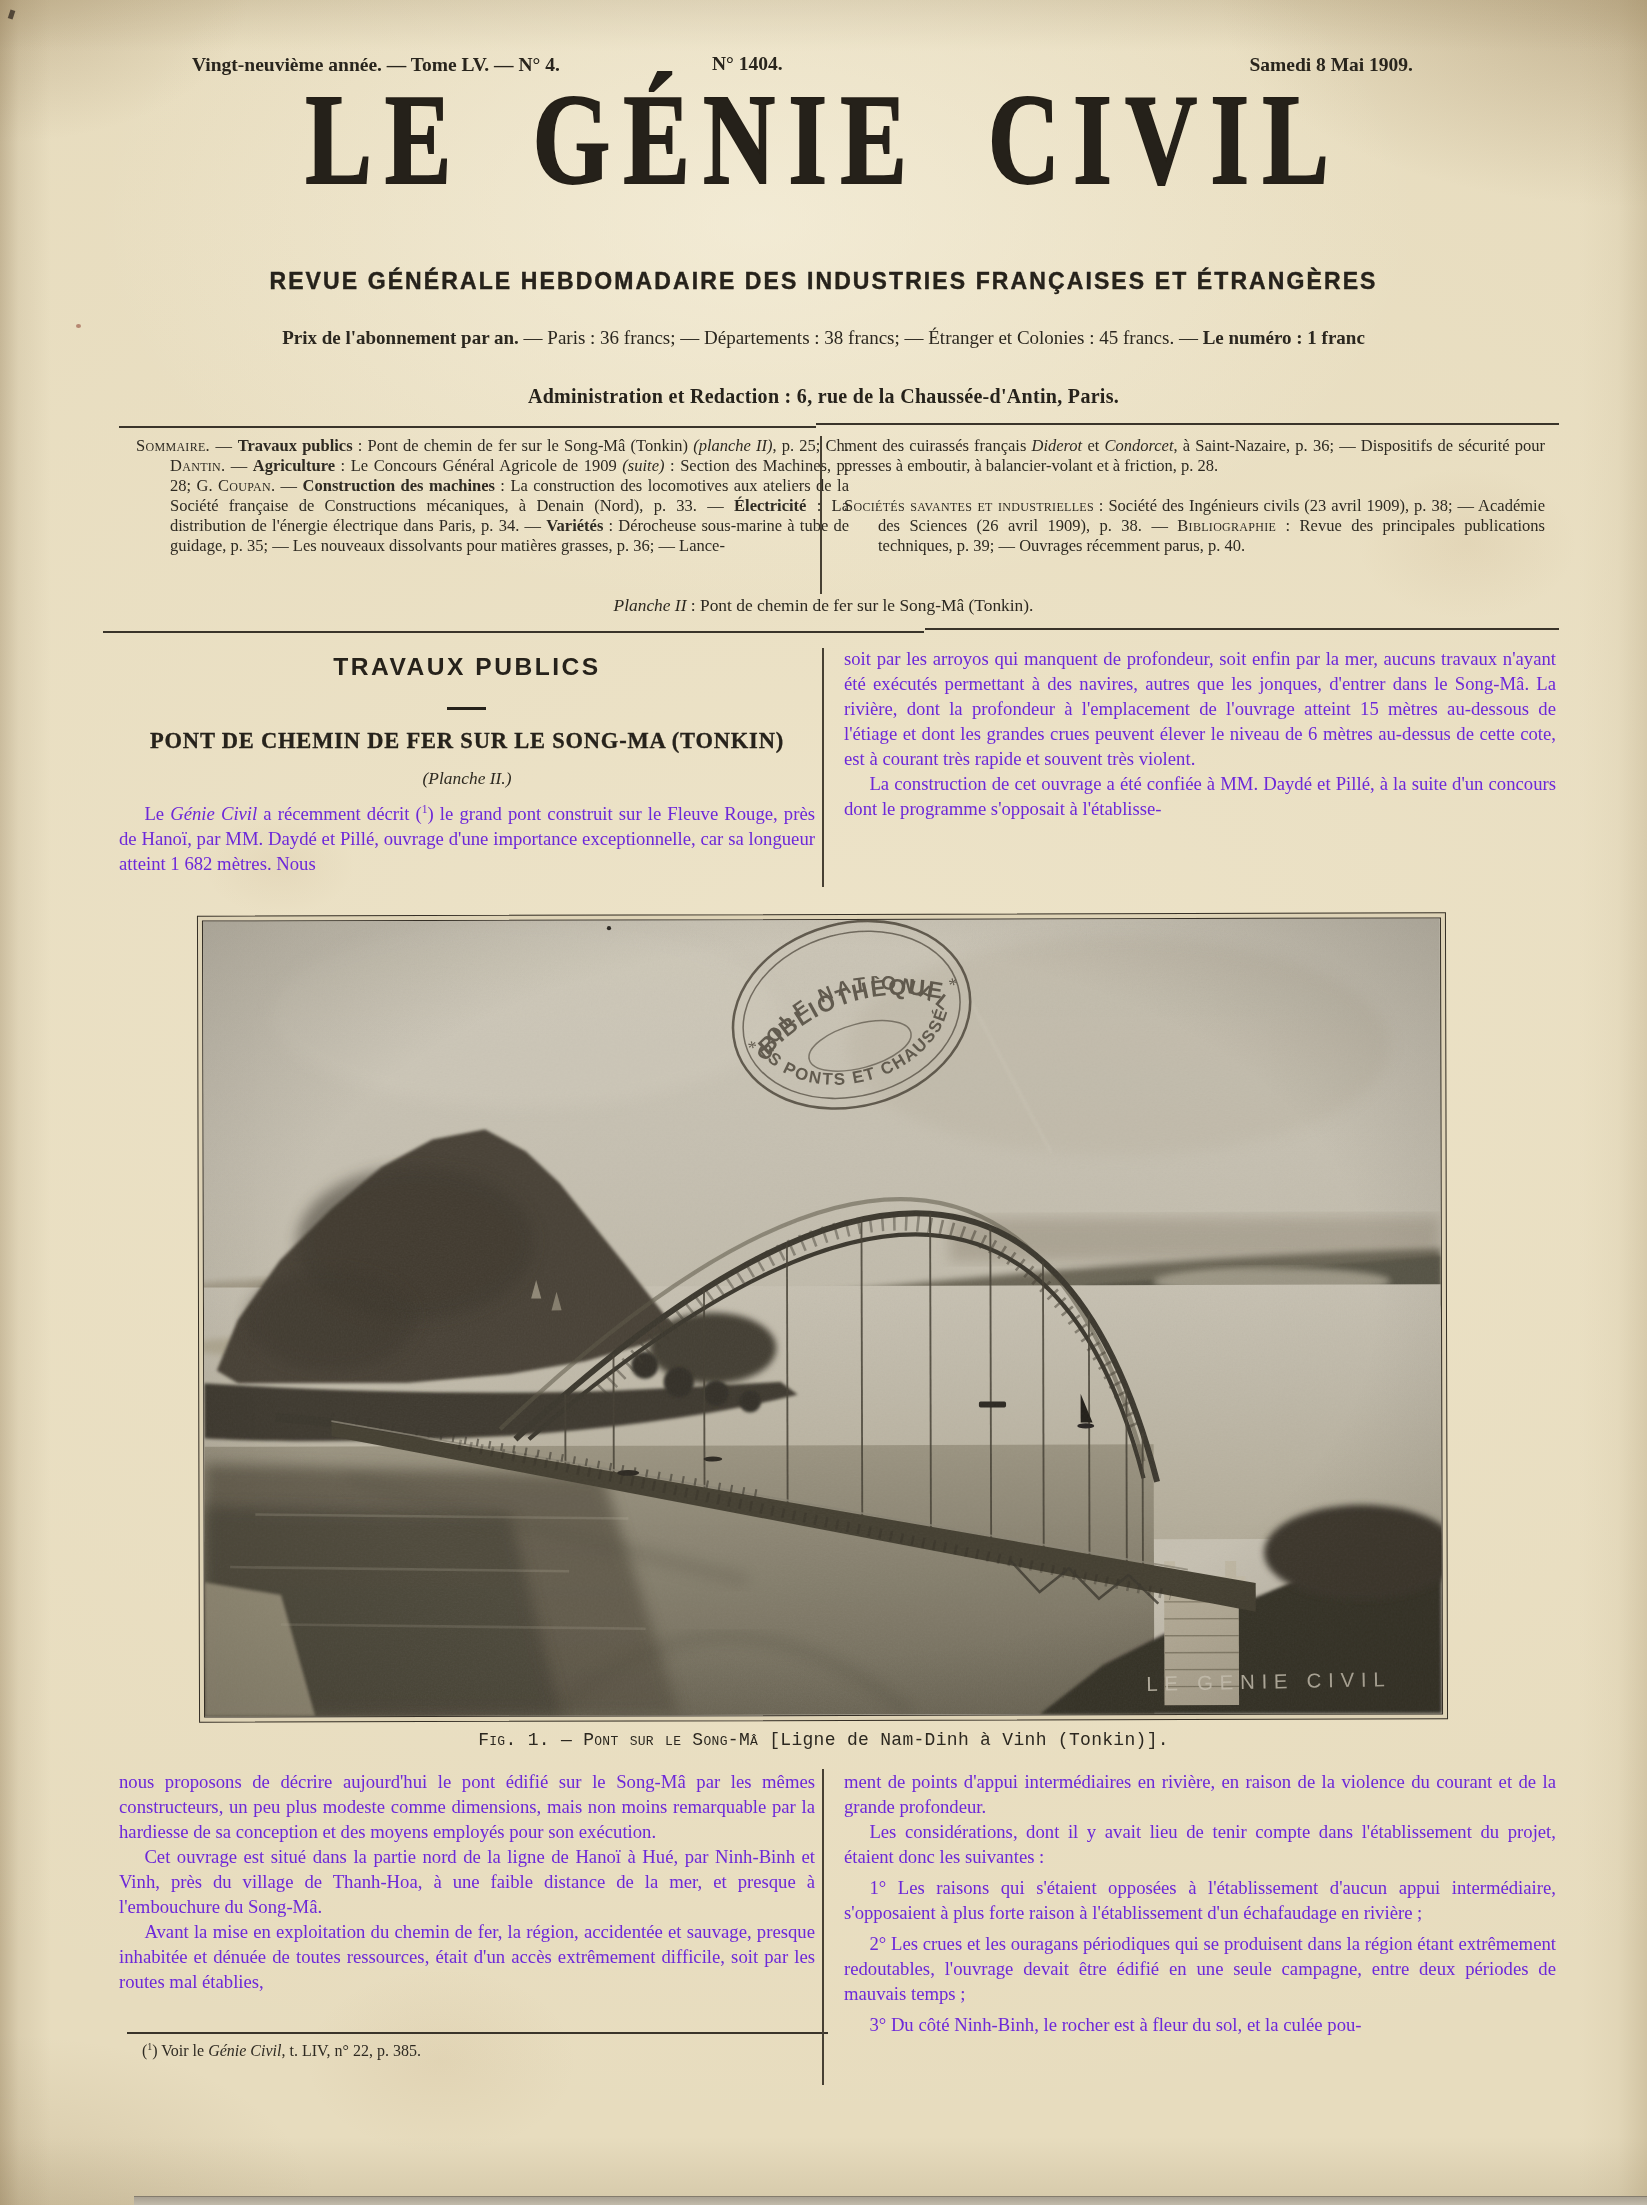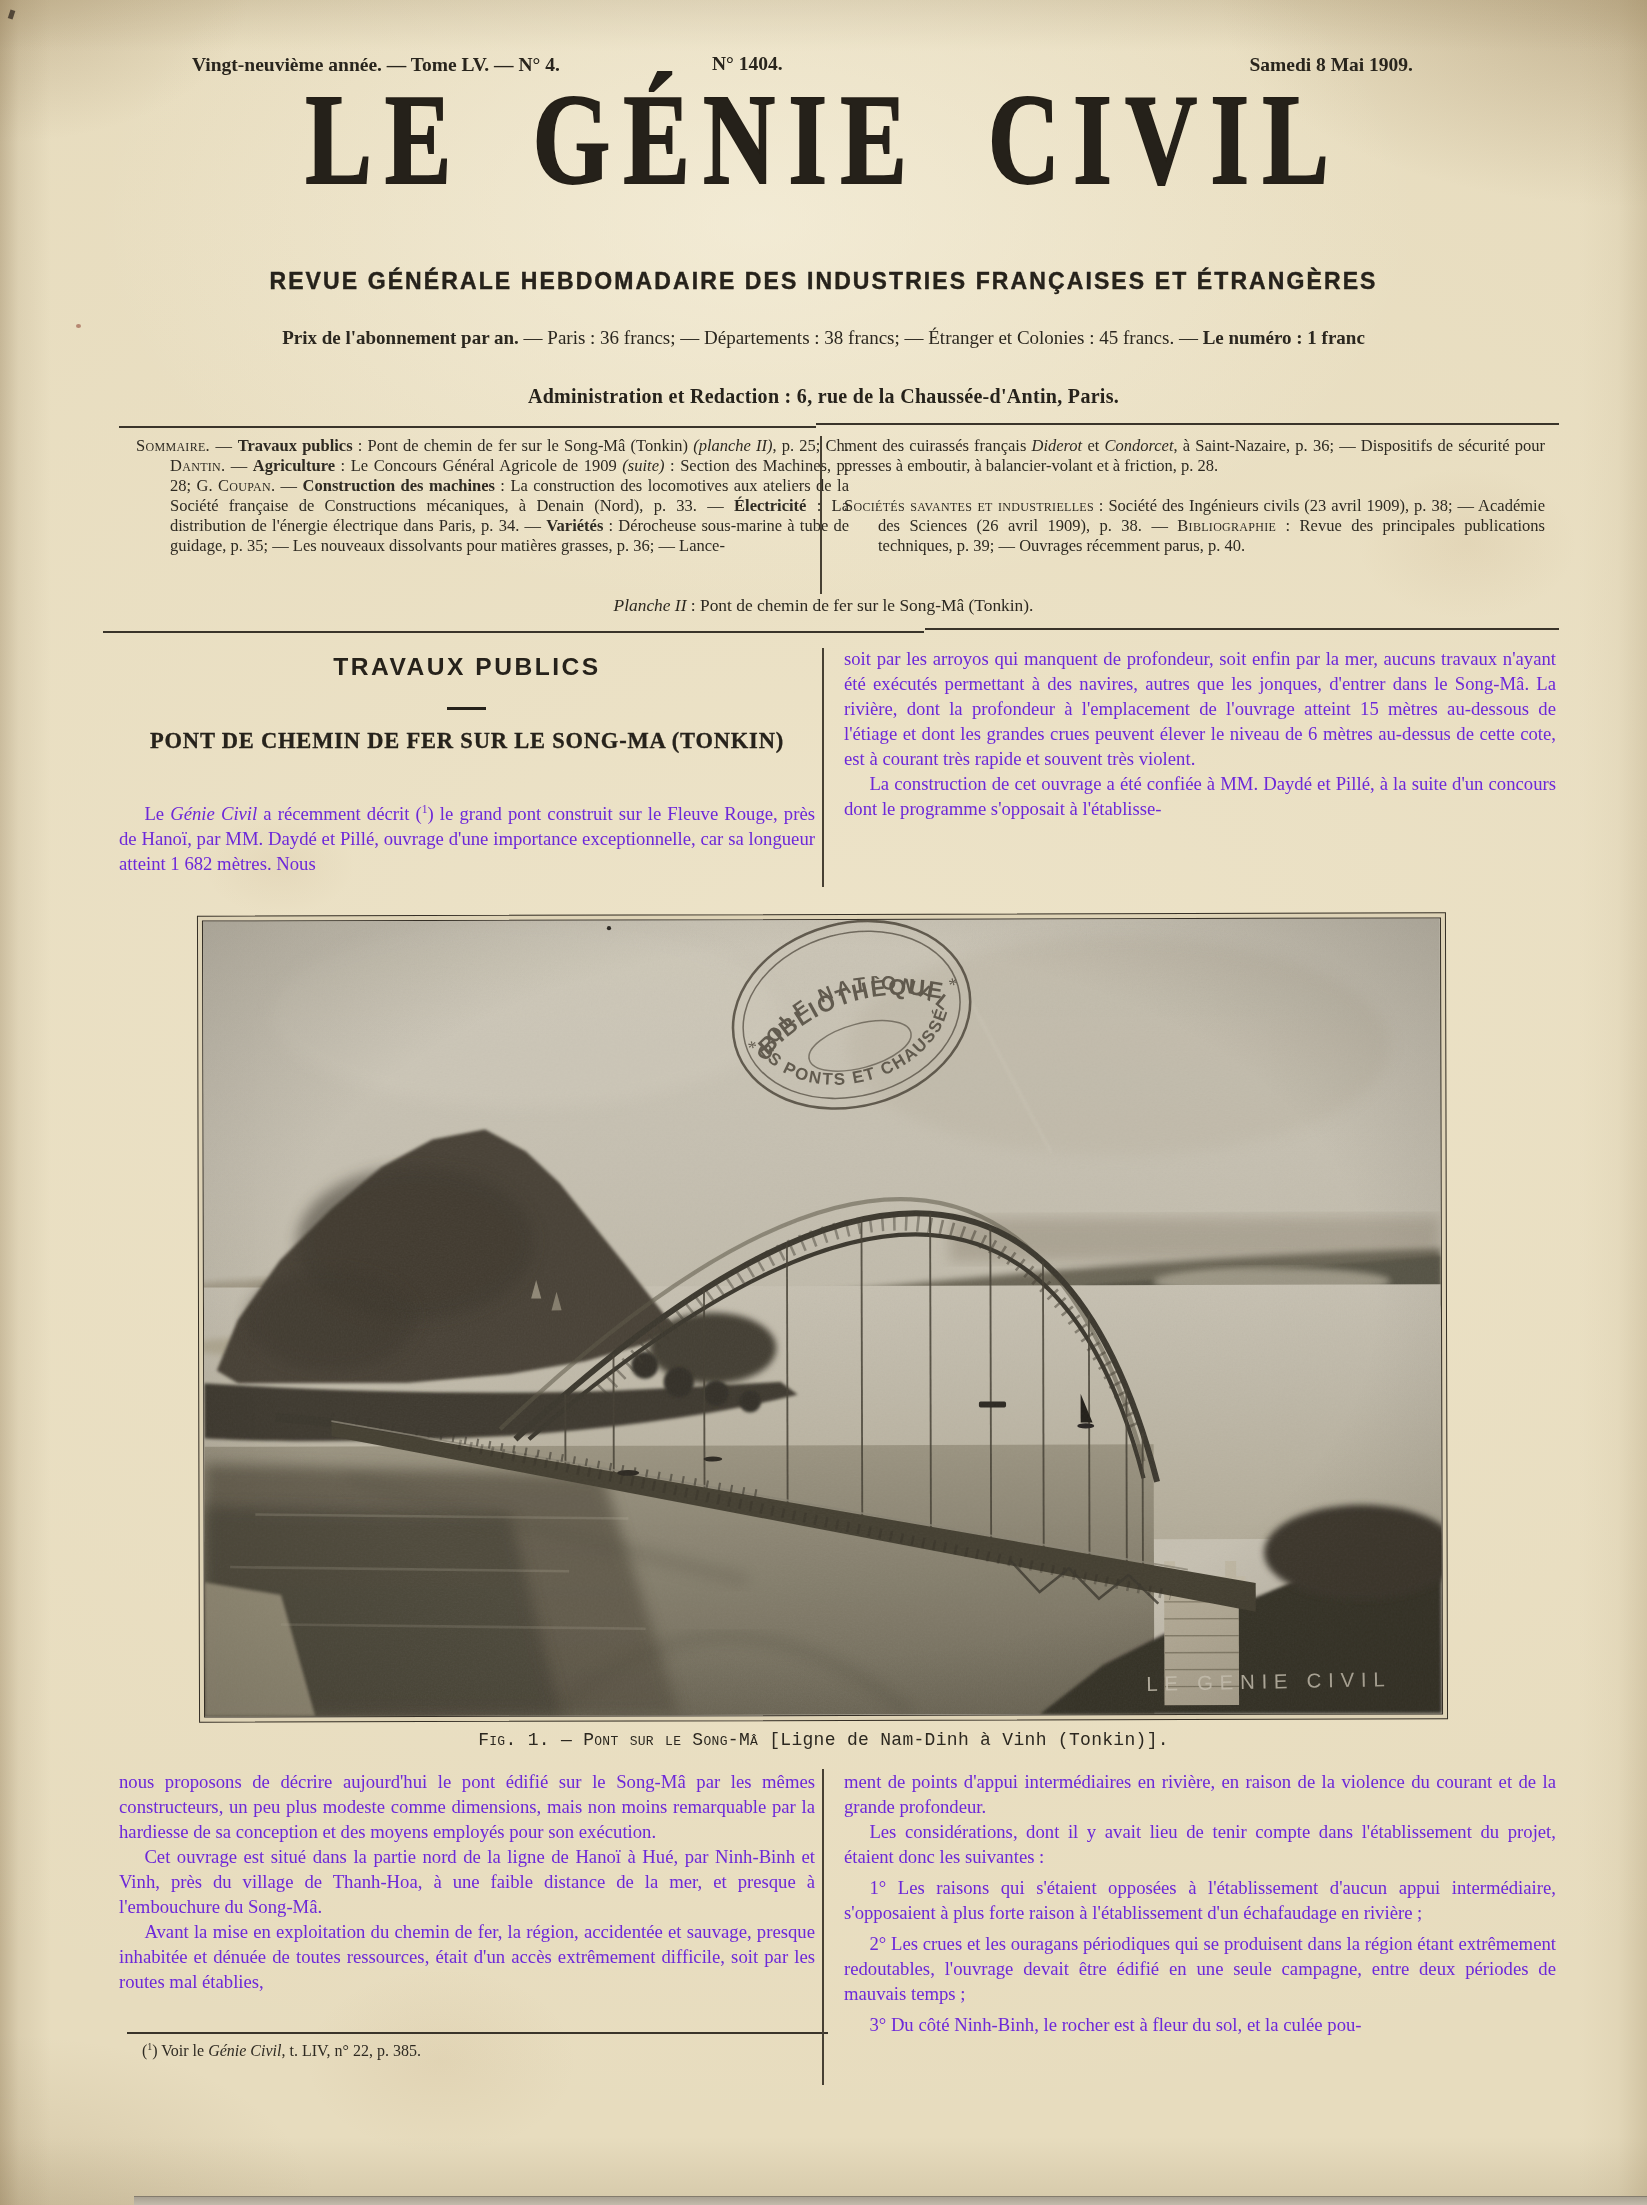--- a/index.html
+++ b/index.html
@@ -118,20 +118,21 @@
   </div>
 
   <div class="abs" style="left:0;top:595px;width:100%;text-align:center;font-size:17.4px;color:#2c2820;"><span class="i">Planche II</span><span> : Pont de chemin de fer sur le Song-Mâ (Tonkin).</span></div>
 
   <div class="abs rule" style="left:103px;top:631px;width:821px;"></div>
   <div class="abs rule" style="left:925px;top:628px;width:634px;"></div>
 
   <div class="abs" id="section-heading" style="left:119px;top:653px;width:696px;">TRAVAUX PUBLICS</div>
   <div class="abs" id="heading-dash" style="left:447px;top:707px;"></div>
   <div class="abs" id="article-title" style="left:119px;top:728px;width:696px;">PONT DE CHEMIN DE FER SUR LE SONG-MA (TONKIN)</div>
+  <div class="abs" id="article-planche" style="left:119px;top:768px;width:696px;">(Planche II.)</div>
   <div class="abs bodytext" style="left:119px;top:801px;width:696px;">
     <p class="just ind"><span>Le </span><span class="i">Génie Civil</span><span> a récemment décrit (</span><span class="sup">1</span><span>) le grand pont construit sur le Fleuve Rouge, près de Hanoï, par MM. Daydé et Pillé, ouvrage d'une importance exceptionnelle, car sa longueur atteint 1 682 mètres. Nous</span></p>
   </div>
 
   <div class="abs vrule" style="left:822px;top:648px;height:239px;"></div>
   <div class="abs bodytext" style="left:844px;top:646px;width:712px;">
     <p class="just">soit par les arroyos qui manquent de profondeur, soit enfin par la mer, aucuns travaux n'ayant été exécutés permettant à des navires, autres que les jonques, d'entrer dans le Song-Mâ. La rivière, dont la profondeur à l'emplacement de l'ouvrage atteint 15 mètres au-dessous de l'étiage et dont les grandes crues peuvent élever le niveau de 6 mètres au-dessus de cette cote, est à courant très rapide et souvent très violent.</p>
     <p class="just ind">La construction de cet ouvrage a été confiée à MM. Daydé et Pillé, à la suite d'un concours dont le programme s'opposait à l'établisse-</p>
   </div>
 

